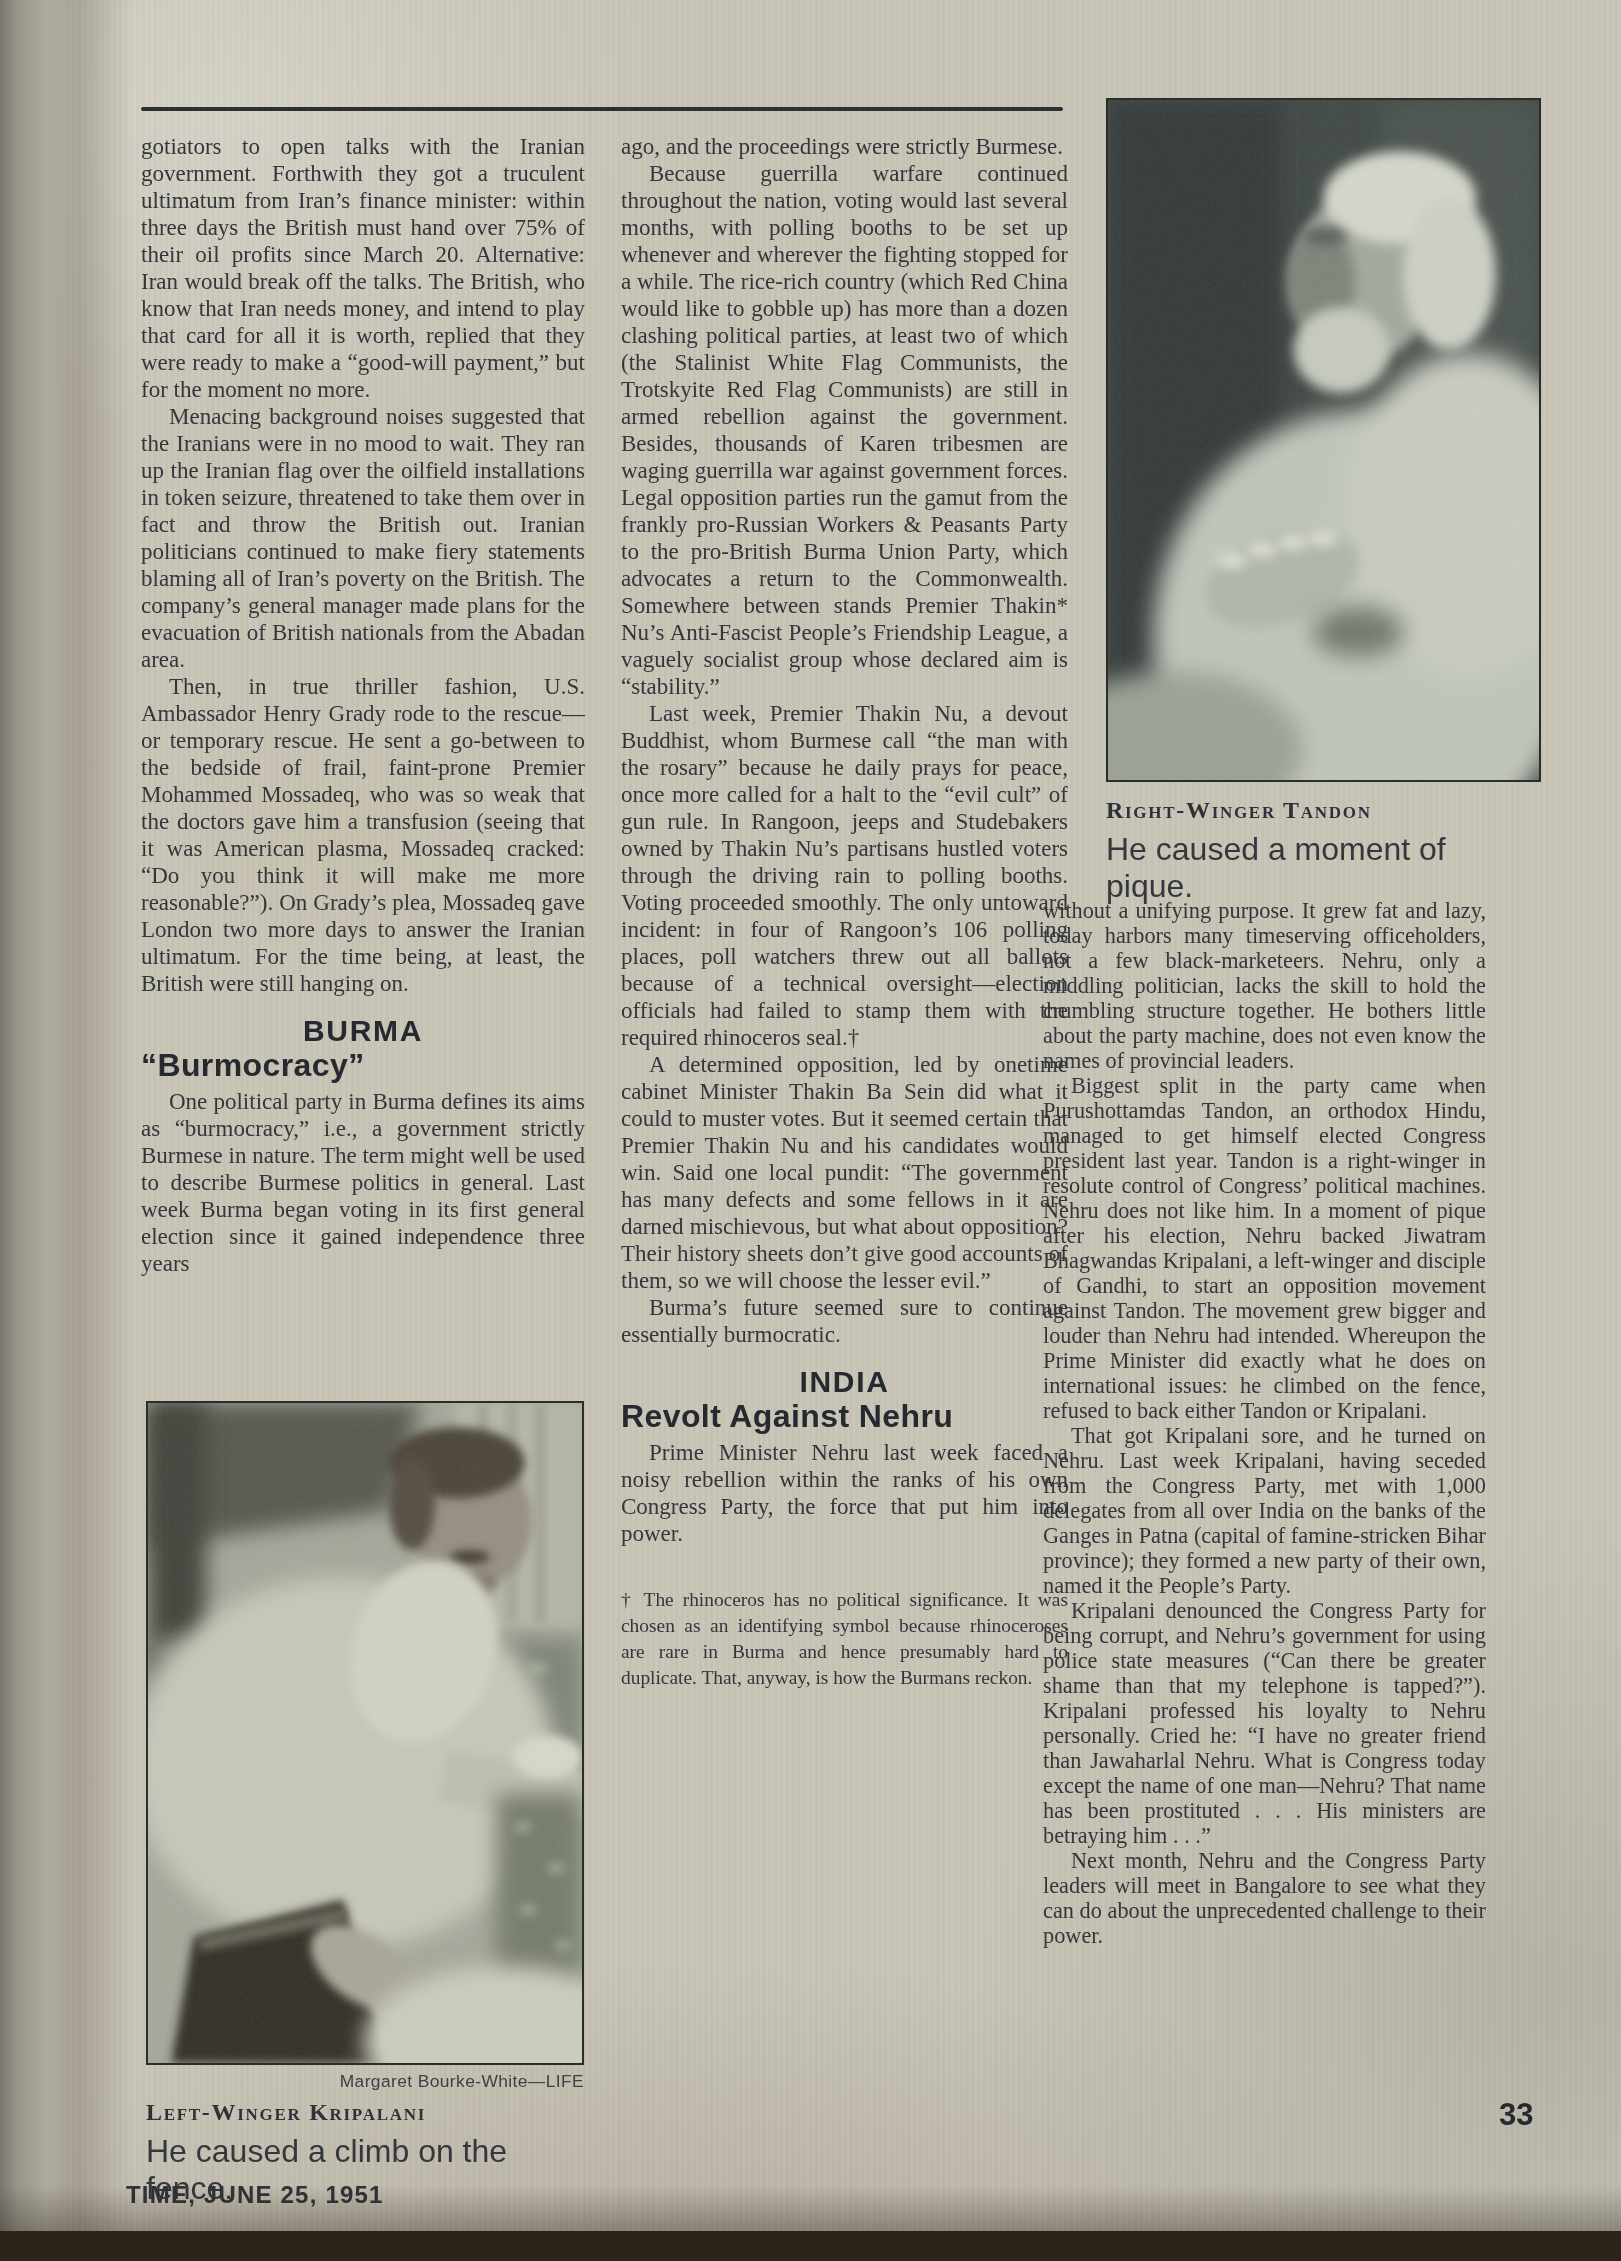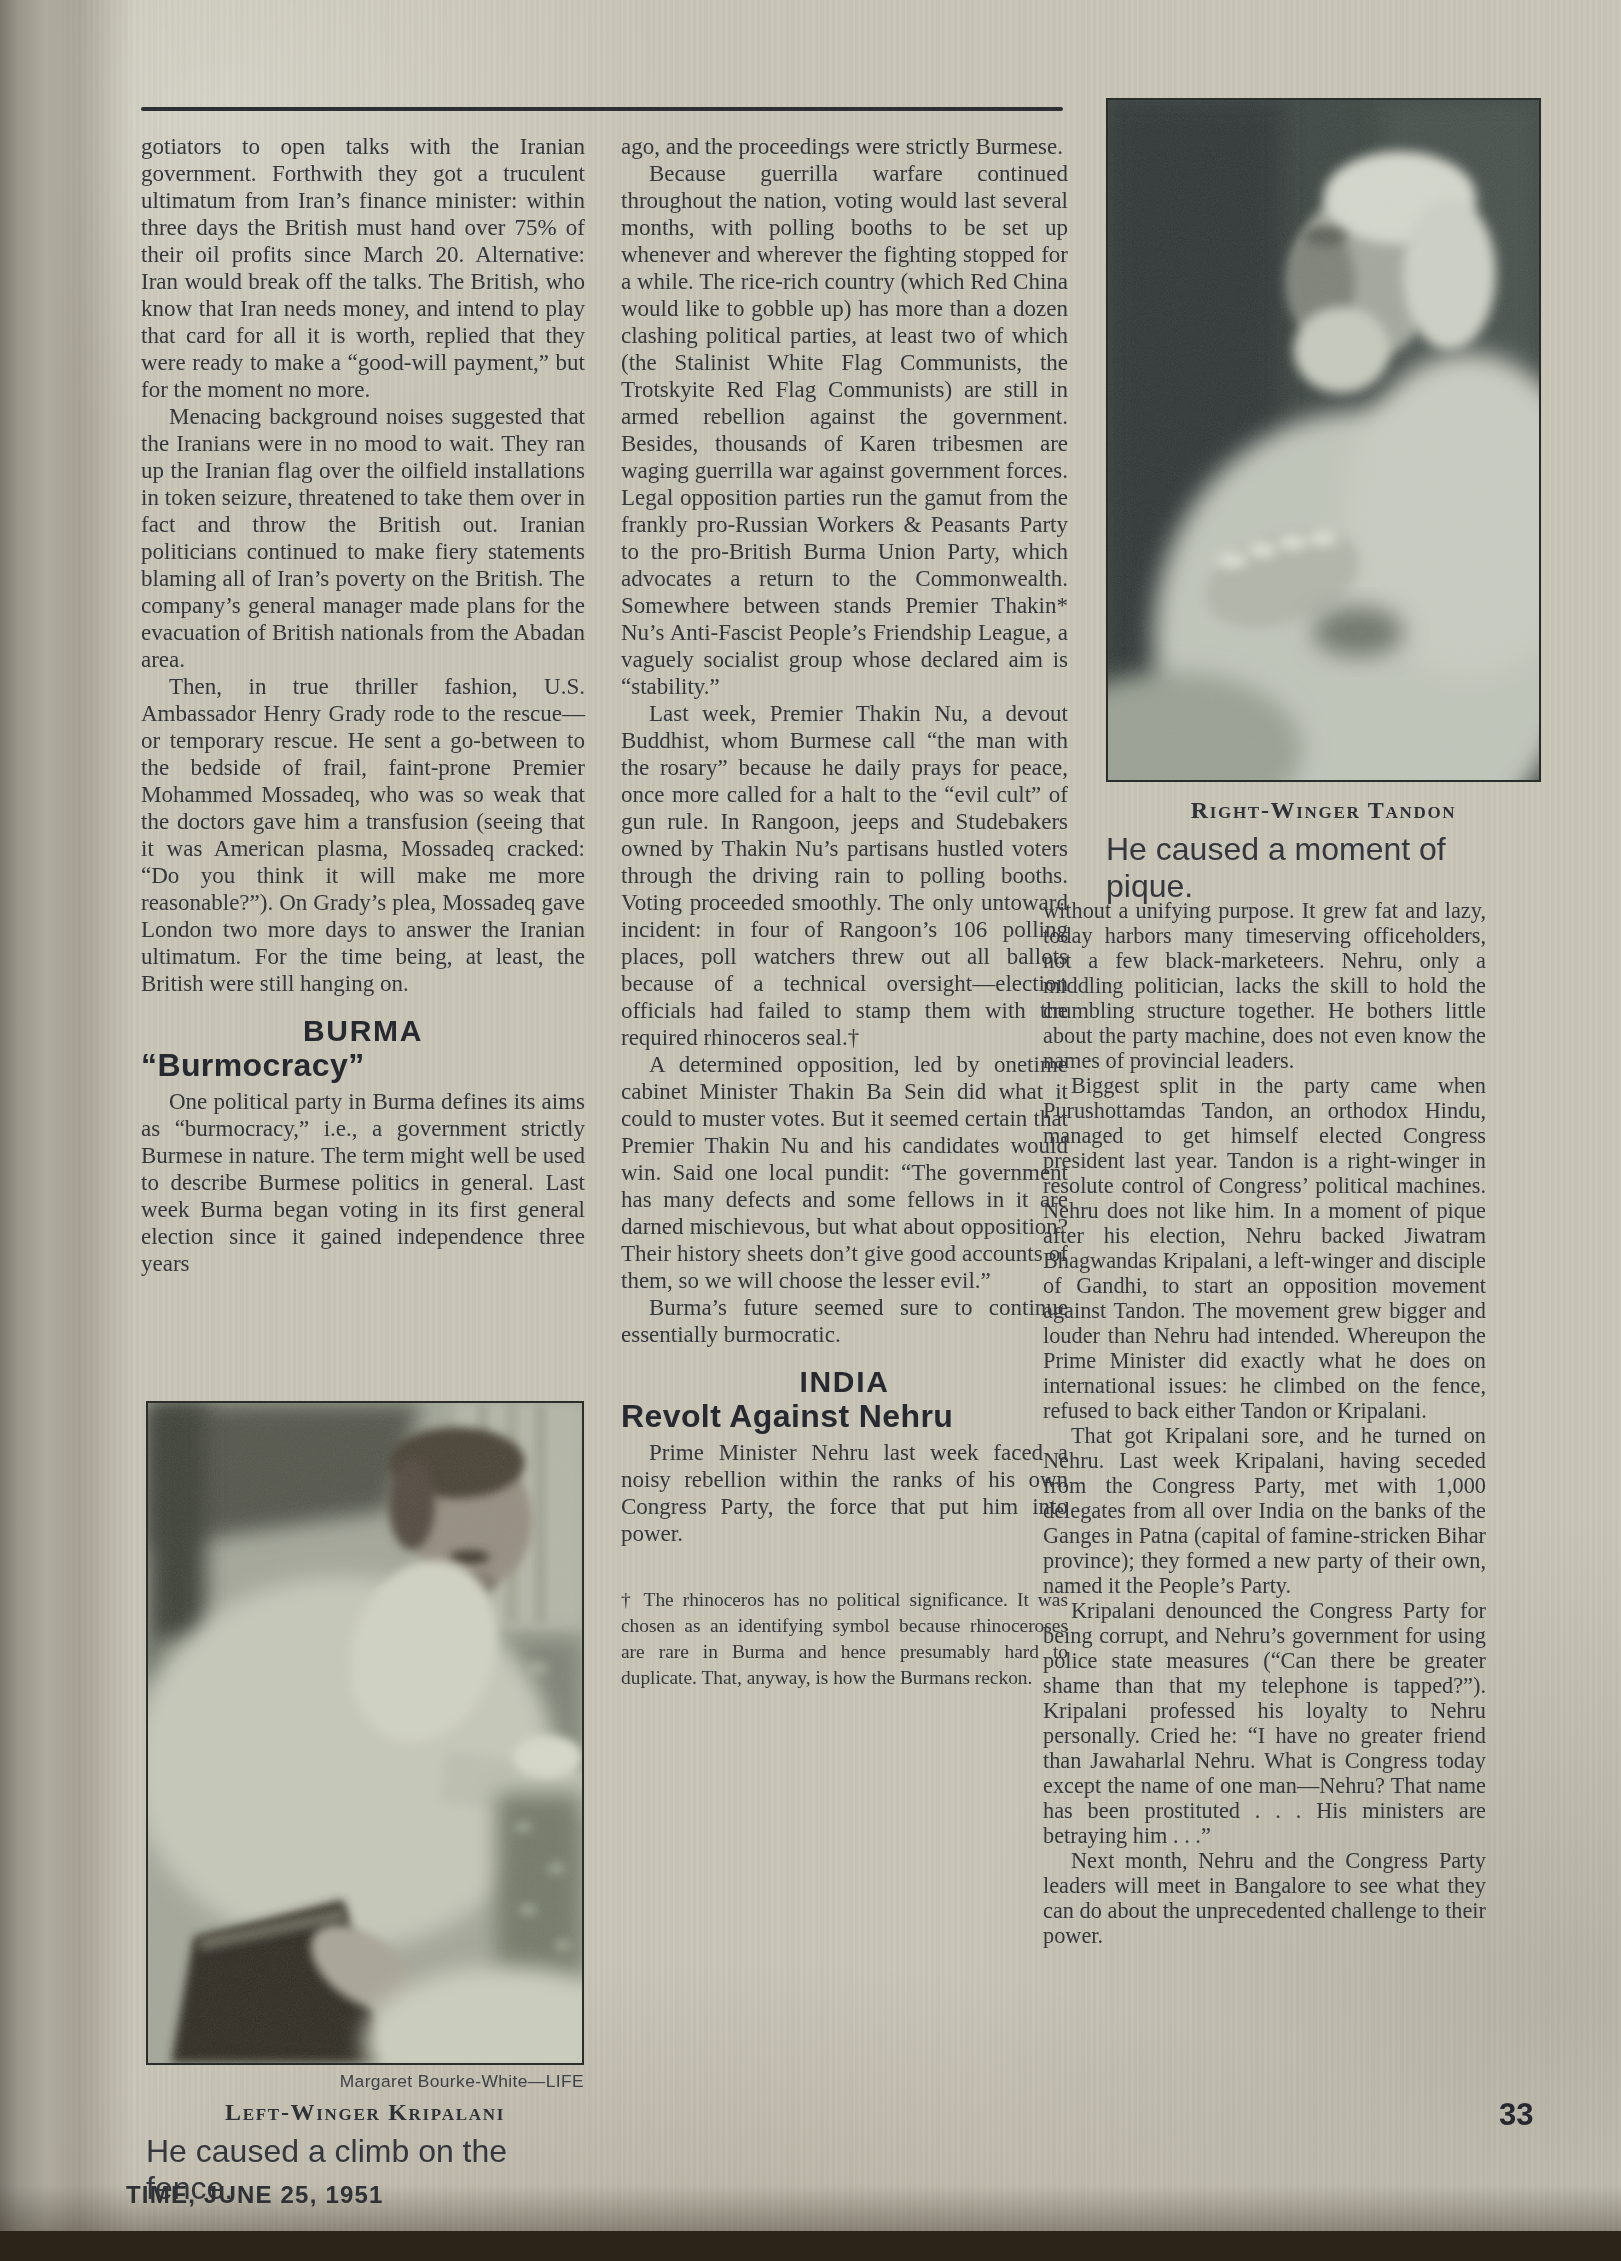--- a/index.html
+++ b/index.html
@@ -40,21 +40,21 @@
   .footnotes p + p { margin-top:21.5px; }
 
   .photo-frame { position:absolute; box-sizing:border-box; border:2.5px solid #2a2d2a; background:#49514e; }
   .photo-frame svg { display:block; width:100%; height:100%; }
   .tandon-frame { left:1106px; top:98px; width:435px; height:684px; }
   .kripalani-frame { left:146px; top:1401px; width:438px; height:664px; }
 
   .credit { position:absolute; left:146px; width:438px; top:2071px; text-align:right;
     font-family:"Liberation Sans", sans-serif; font-size:17.4px; color:#3d4046; letter-spacing:0.4px; }
   .cap-name { position:absolute; font-variant:small-caps; font-weight:bold; font-size:24px;
-    letter-spacing:1.7px; text-align:center; color:#2e3137; font-family:"Liberation Serif", serif; }
+    letter-spacing:1.7px; text-align:left; color:#2e3137; font-family:"Liberation Serif", serif; }
   .cap-text { position:absolute; font-family:"Liberation Sans", sans-serif; font-size:32px;
     text-align:left; color:#34373d; }
   .cap-name.t { left:1106px; width:435px; top:797px; }
   .cap-text.t { left:1106px; width:435px; top:831px; }
   .cap-name.k { left:146px; width:438px; top:2099px; }
   .cap-text.k { left:146px; width:438px; top:2133px; }
 
   .footer-date { position:absolute; left:126px; top:2181px; font-family:"Liberation Sans", sans-serif;
     font-weight:bold; font-size:24px; letter-spacing:1.2px; color:#2f3237; }
   .page-num { position:absolute; left:1499px; top:2097px; font-family:"Liberation Sans", sans-serif;

